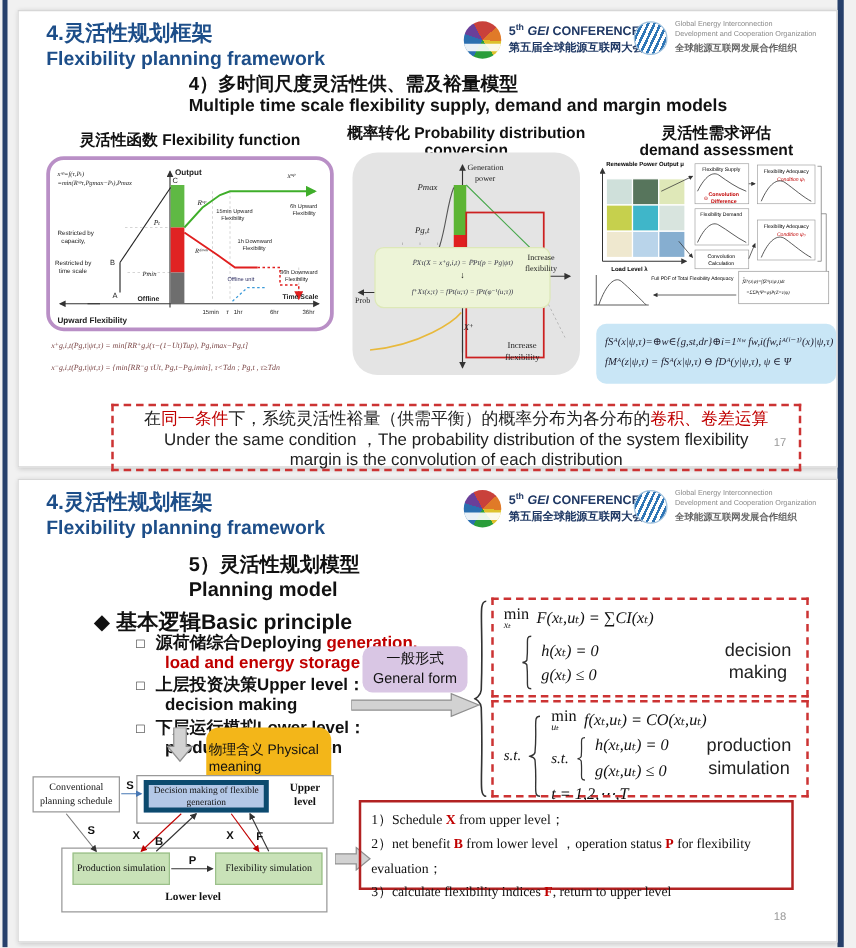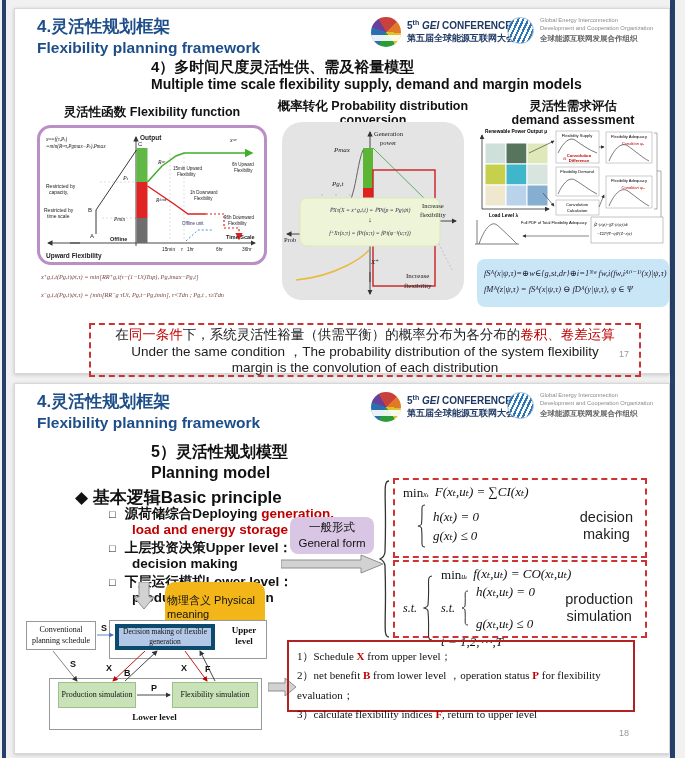--- a/index.html
+++ b/index.html
@@ -48,21 +48,21 @@
   .prin{font-size:17px;font-weight:bold}
   .bul{font-size:13.5px;font-weight:bold;white-space:nowrap}
   .bul .sq{margin-right:9px;font-size:11px}
   .gform{background:#d9c6e4;border-radius:8px;text-align:center;font-size:11.5px;line-height:1.35;
          padding:3px 4px;box-sizing:border-box}
   .phys{background:#f3b619;border-radius:10px;font-size:11px;line-height:1.3;
         padding:11px 2px;box-sizing:border-box}
   .mbox{border:2px dashed #cc3333;font-family:"Liberation Serif","DejaVu Serif",serif;
         font-style:italic;font-size:13px;color:#111;padding:4px 8px;box-sizing:border-box}
   .mrow{display:flex;align-items:center;gap:6px}
-  .minstack{display:inline-flex;flex-direction:row;align-items:flex-end;font-style:normal;line-height:1}
+  .minstack{display:inline-flex;flex-direction:column;align-items:flex-start;font-style:normal;line-height:1}
   .minsub{font-size:8px;font-style:italic;margin-top:-1px}
   .mcol{display:flex;flex-direction:column;gap:3px}
   .mside{margin-left:auto;font-family:"Liberation Sans","DejaVu Sans",sans-serif;font-style:normal;
          font-size:14.5px;color:#222;text-align:center;line-height:1.2;padding-right:4px}
   .mst{font-size:12px}
   .steps{border:2px solid #b22222;font-family:"Liberation Serif","DejaVu Serif",serif;font-size:11px;
          color:#111;padding:5px 8px;line-height:1.75;box-sizing:border-box}
   .sb{color:#c00000;font-weight:bold}
   .dgbox{border:1px solid #999;background:#fff;font-family:"Liberation Serif","DejaVu Serif",serif;
          font-size:8px;text-align:center;line-height:1.3;display:flex;flex-direction:column;
@@ -405,21 +405,21 @@
                 <span>min</span>
                 <span class="minsub">uₜ</span>
               </span>
             <span>f(xₜ,uₜ) = CO(xₜ,uₜ)</span>
           </div>
           <div class="mrow">
             <span class="mst">s.t.</span>
             <svg width="9" height="36" viewBox="0 0 9 36">
                 <path d="M7 1 C2.5 1 5 4 4 16 C3.8 17.4 1 18 1 18 C1 18 3.8 18.6 4 20 C5 32 2.5 35 7 35" fill="none" stroke="#333" stroke-width="1"></path>
               </svg>
-            <div class="mcol" style="gap:16px">
+            <div class="mcol" style="gap:5px">
               <div>h(xₜ,uₜ) = 0</div>
               <div>g(xₜ,uₜ) ≤ 0</div>
             </div>
             <div class="mside">
               <div>production</div>
               <div>simulation</div>
             </div>
           </div>
           <div>t = 1,2,⋯,T</div>
         </div>

